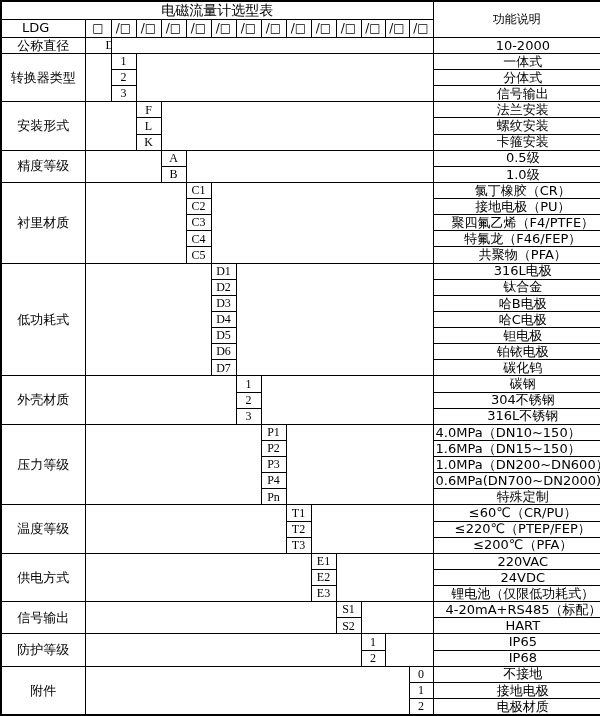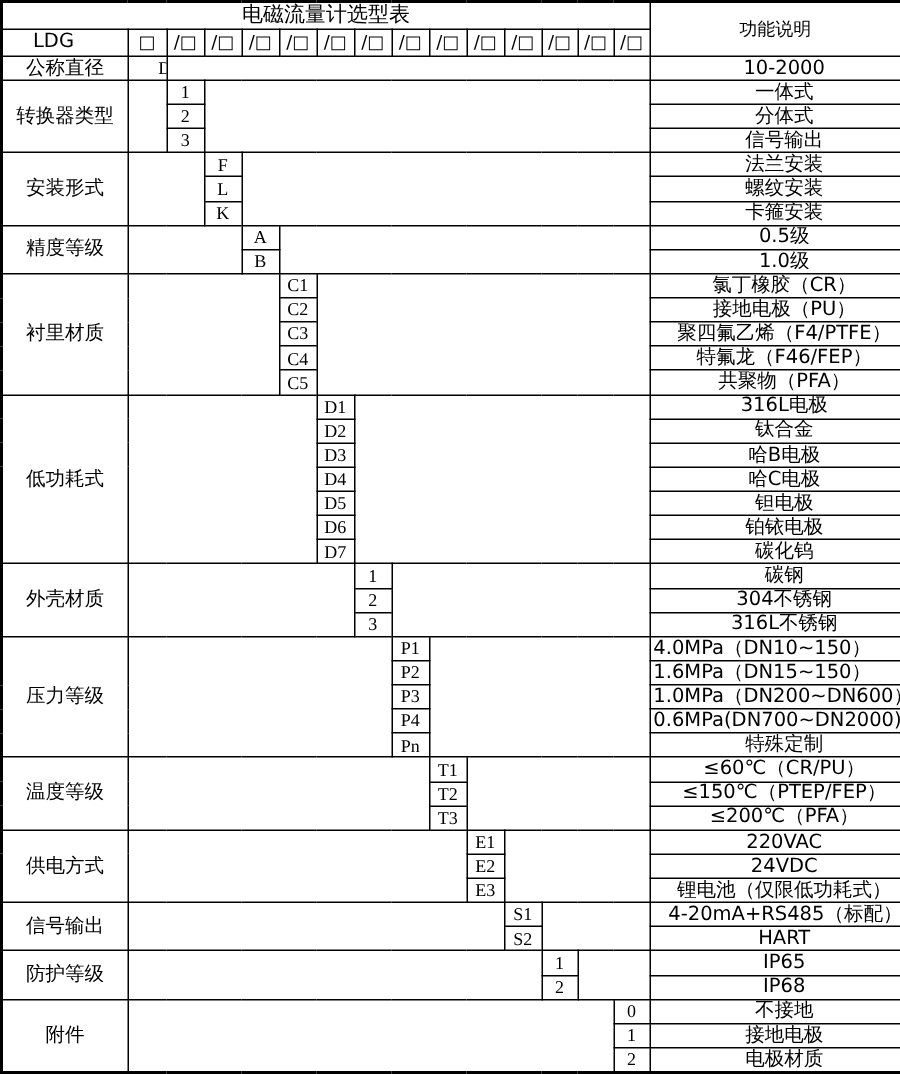--- a/index.html
+++ b/index.html
@@ -215,21 +215,21 @@
 
   <tr>
     <td rowspan="3" class="cat">温度等级</td>
     <td colspan="8" rowspan="3"></td>
     <td class="code">T1</td>
     <td colspan="5" rowspan="3"></td>
     <td class="desc">≤60℃（CR/PU）</td>
   </tr>
   <tr>
     <td class="code">T2</td>
-    <td class="desc">≤150℃（PTEP/FEP）</td>
+    <td class="desc">≤220℃（PTEP/FEP）</td>
   </tr>
   <tr>
     <td class="code">T3</td>
     <td class="desc">≤200℃（PFA）</td>
   </tr>
 
   <tr>
     <td rowspan="3" class="cat">供电方式</td>
     <td colspan="9" rowspan="3"></td>
     <td class="code">E1</td>

